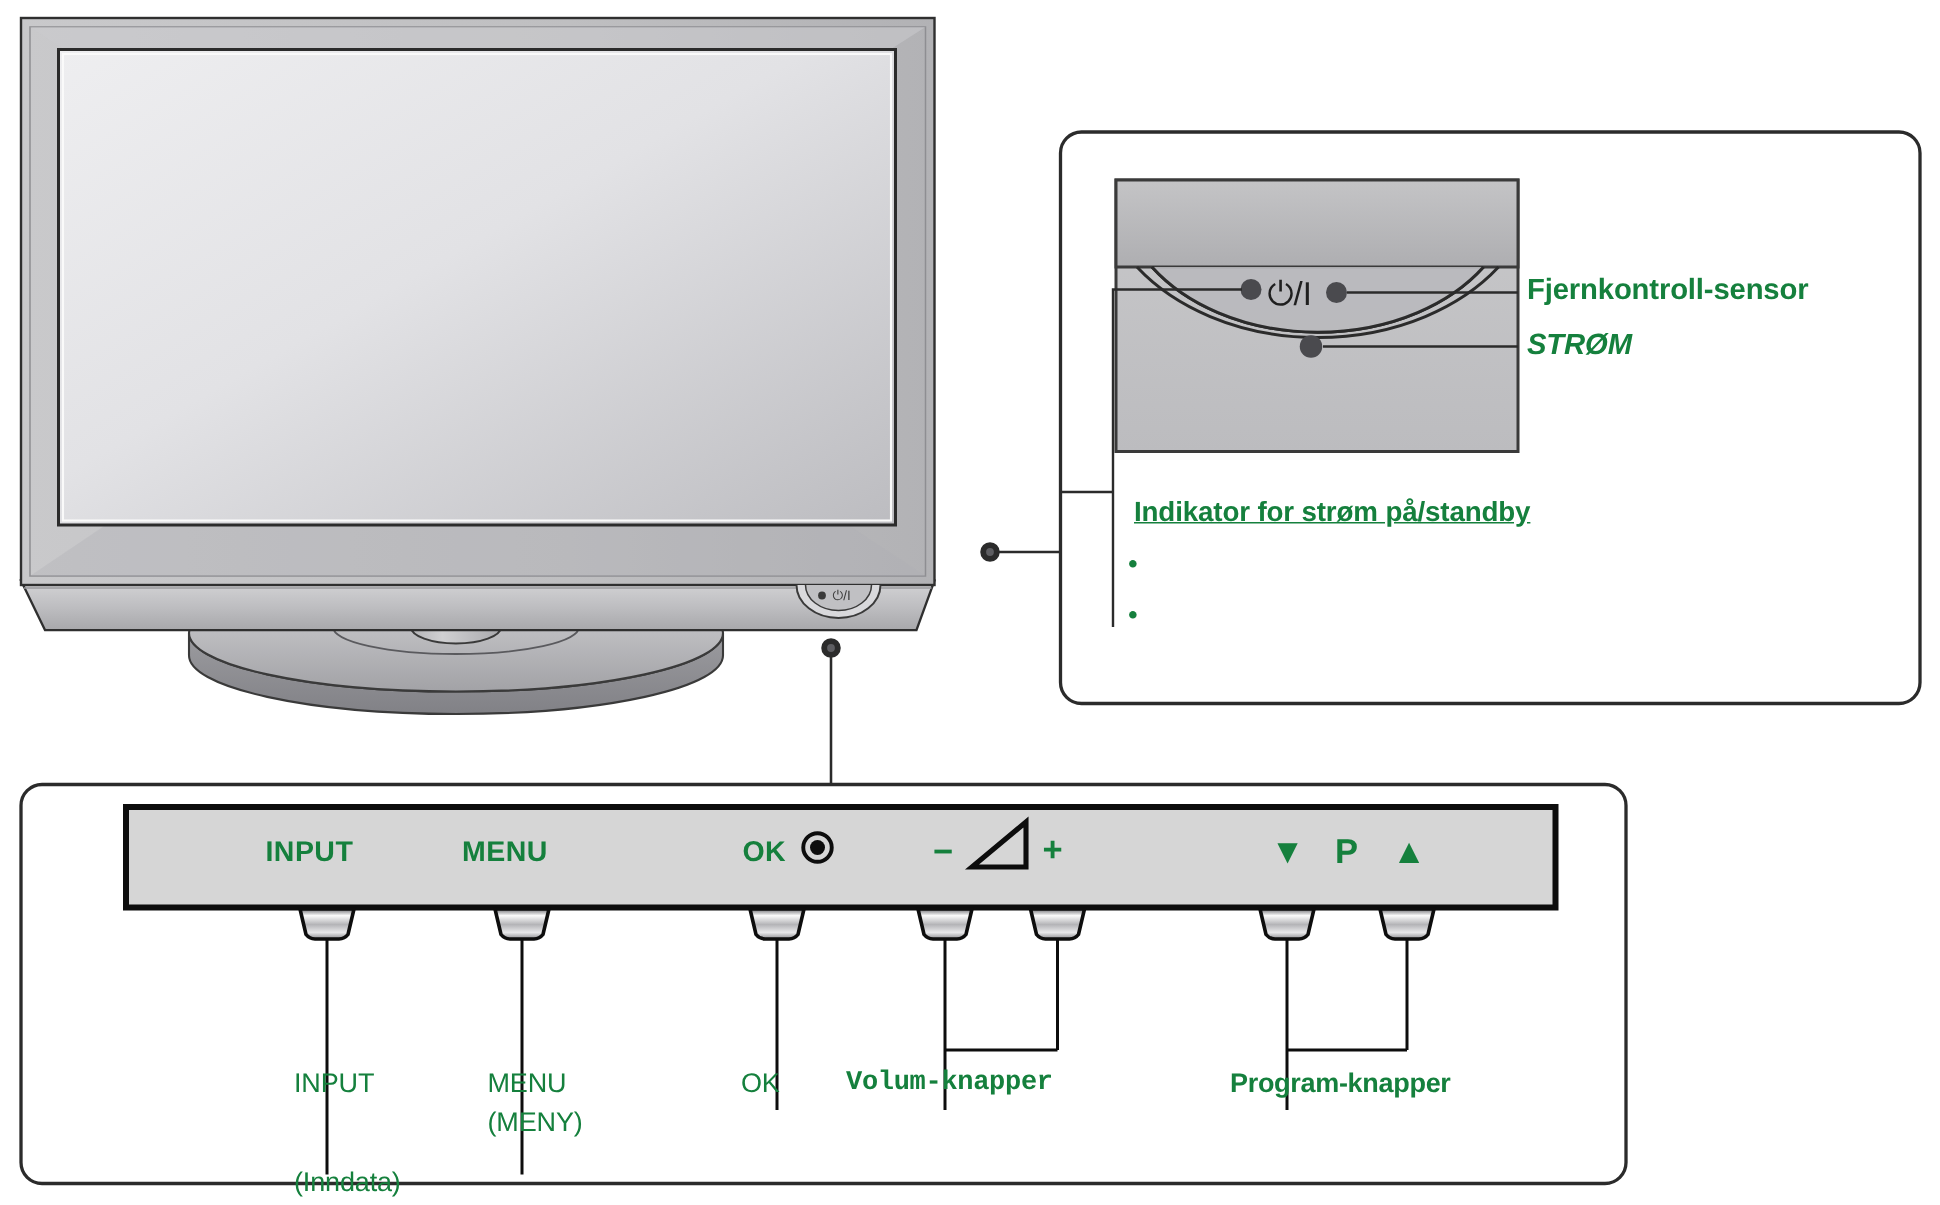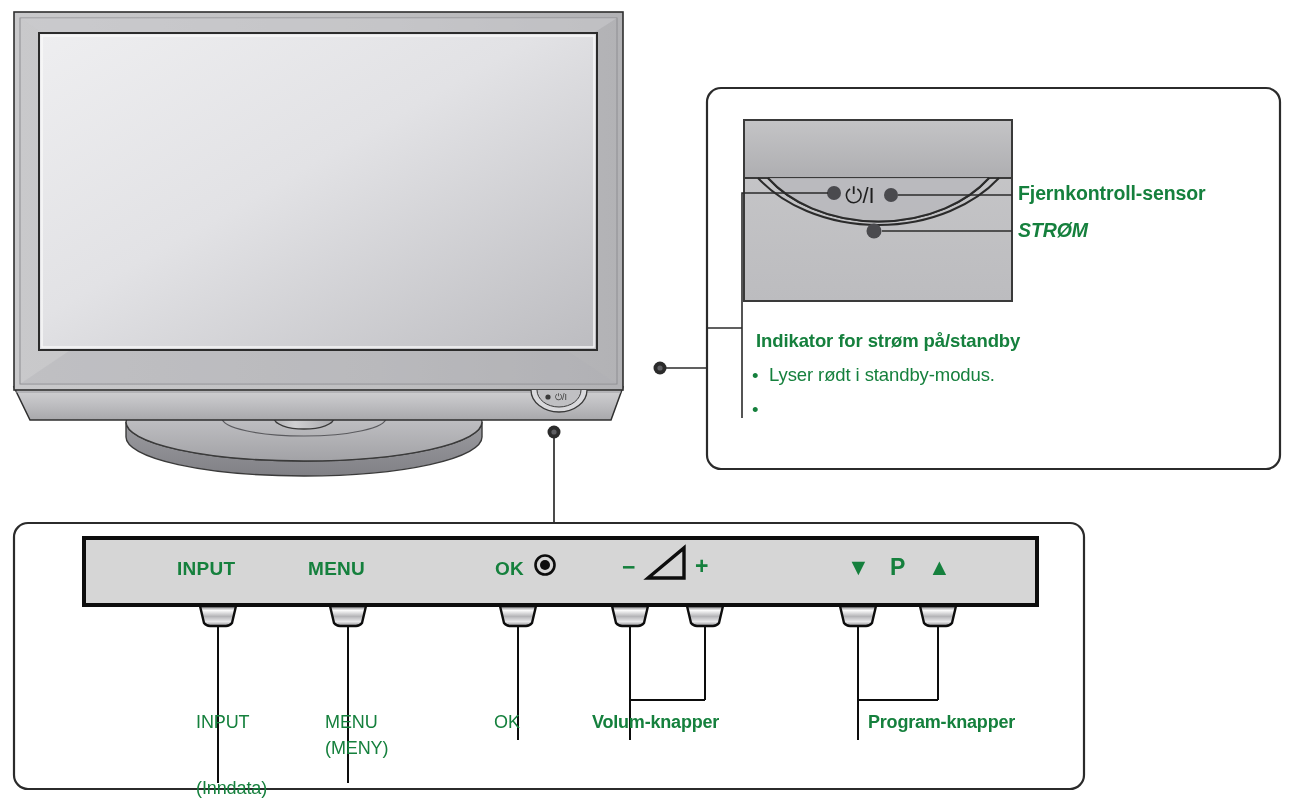--- a/index.html
+++ b/index.html
@@ -254,24 +254,23 @@
       </g>
     </g>
   </svg>
 
   <div class="txt t-callout-label" style="left:1018px; top:182px;">Fjernkontroll-sensor</div>
 
   <div class="txt t-callout-label" style="left:1018px; top:219px;font-style:italic;">STRØM</div>
 
   <div class="txt" style="left:845px; top:183px; font-size:22px; font-weight:400; color:#1f1f1f;">⏻/I</div>
 
-  <div class="txt t-ind-title" style="left:756px; top:330px;">Indikator for strøm på/standby</div>
+  <div class="txt t-ind-title" style="left:756px; top:330px;text-decoration:underline;">Indikator for strøm på/standby</div>
 
   <div class="txt t-ind-bullet" style="left:752px; top:365px;">•</div>
-  <div class="txt t-ind-bullet" style="left:769px; top:364px;">Lyser rødt i standby-modus.</div>
 
   <div class="txt t-ind-bullet" style="left:752px; top:399px;">•</div>
 
   <div class="txt t-panel-key" style="left:177px; top:558px;">INPUT</div>
 
   <div class="txt t-panel-key" style="left:308px; top:558px;">MENU</div>
 
   <div class="txt t-panel-key" style="left:495px; top:558px;">OK</div>
 
   <div class="txt t-sym" style="left:622px; top:554px;">−</div>
@@ -285,17 +284,17 @@
   <div class="txt t-sym" style="left:928px; top:554px;">▲</div>
 
   <div class="txt t-leg" style="left:196px; top:712px;">INPUT</div>
   <div class="txt t-leg" style="left:196px; top:778px;">(Inndata)</div>
 
   <div class="txt t-leg" style="left:325px; top:712px;">MENU</div>
   <div class="txt t-leg" style="left:325px; top:738px;text-align:center;">(MENY)</div>
 
   <div class="txt t-leg" style="left:494px; top:712px;">OK</div>
 
-  <div class="txt t-leg-b" style="left:592px; top:712px;">Volum-knapper</div>
-
-  <div class="txt t-leg-b" style="left:868px; top:712px;">Program-knapper</div>
+  <div class="txt t-leg-b" style="left:564px; top:712px;font-family:Liberation Mono, monospace;">Volum-knapper</div>
+
+  <div class="txt t-leg-b" style="left:820px; top:712px;">Program-knapper</div>
 
 </div>
 
 </body></html>

